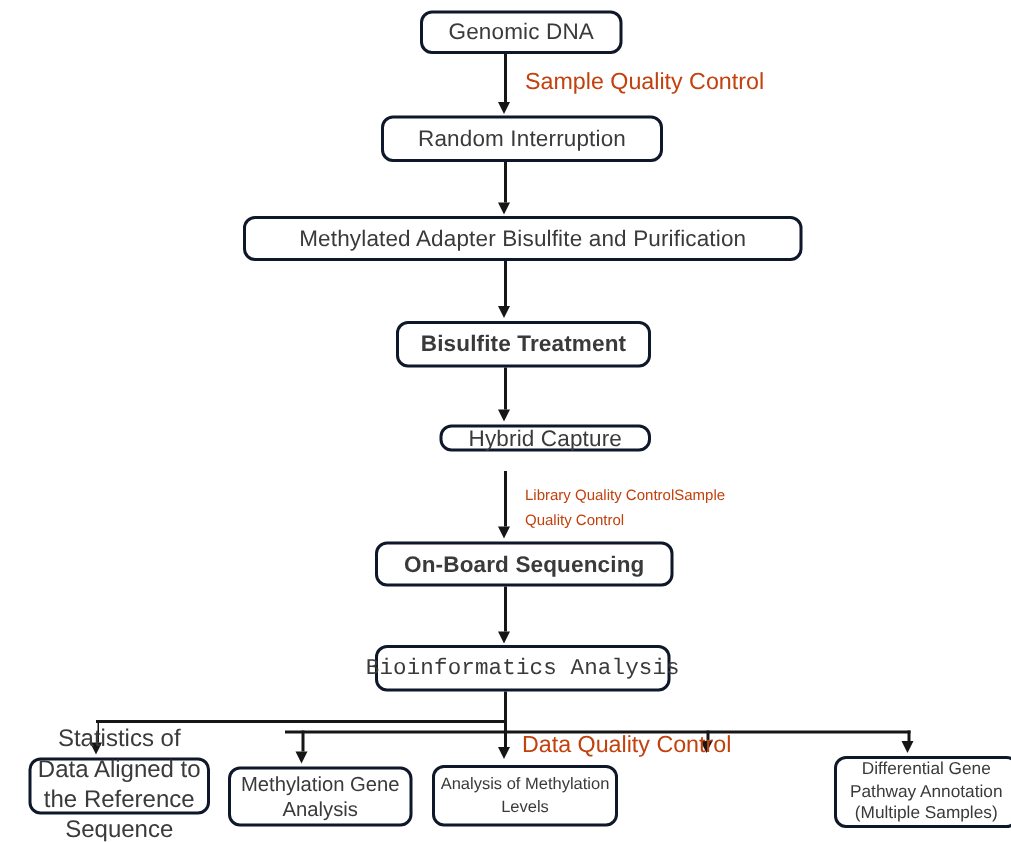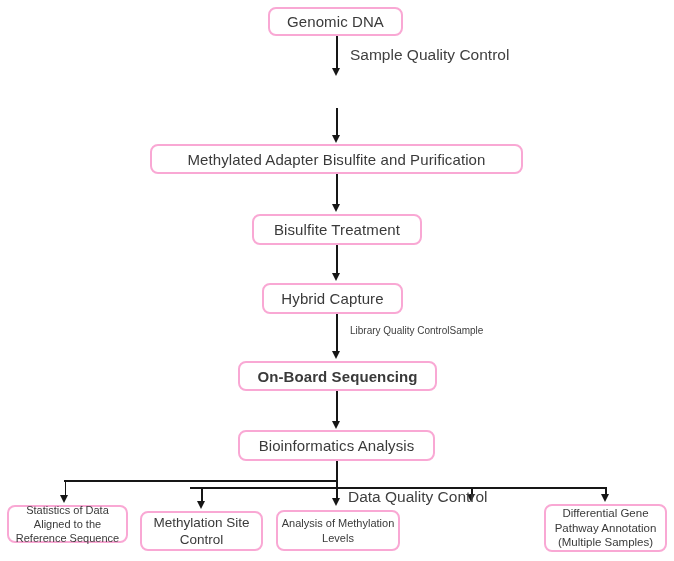--- a/index.html
+++ b/index.html
@@ -1,57 +1,59 @@
 <!DOCTYPE html>
 <html><head>
 <meta charset="utf-8">
 <style>
   html,body{margin:0;padding:0;background:#ffffff;}
   body{font-family:"Liberation Sans","DejaVu Sans",sans-serif;color:#3a3a3a;}
   .canvas{position:relative;width:674px;height:561px;background:#fff;overflow:hidden;}
   .node{
     position:absolute;
     box-sizing:border-box;
-    border:2px solid #f9a8d4;
+    border:2px solid #0f172a;
     border-radius:8px;
     background:#fff;
     display:flex;align-items:center;justify-content:center;
     text-align:center;
     color:#3a3a3a;
     z-index:2;
+    margin-left:12px;
   }
   .flow-node{font-size:15px;white-space:nowrap;letter-spacing:.1px;}
   .out-node{line-height:1.28;padding:2px 3px;}
   .vline{position:absolute;width:1.5px;background:#161616;z-index:1;}
   .hline{position:absolute;background:#161616;z-index:1;}
   .ah{
     position:absolute;width:0;height:0;z-index:1;
     border-left:4.5px solid transparent;
     border-right:4.5px solid transparent;
     border-top:8px solid #161616;
   }
-  .edge-label{position:absolute;color:#404040;white-space:nowrap;z-index:3;}
+  .edge-label{position:absolute;color:#c2410c;white-space:nowrap;z-index:3;}
 </style>
 </head>
 <body>
 
 <div class="canvas">
 
   <div class="node flow-node" style="left:268px;top:7px;width:135px;height:29px;">Genomic DNA</div>
 
+  <div class="node flow-node" style="left:242px;top:77px;width:188px;height:31px;">Random Interruption</div>
 
   <div class="node flow-node" style="left:150px;top:144px;width:373px;height:30px;">Methylated Adapter Bisulfite and Purification</div>
 
-  <div class="node flow-node" style="left:252px;top:214px;width:170px;height:31px;">Bisulfite Treatment</div>
+  <div class="node flow-node" style="left:252px;top:214px;width:170px;height:31px;font-weight:bold;">Bisulfite Treatment</div>
 
-  <div class="node flow-node" style="left:262px;top:283px;width:141px;height:31px;">Hybrid Capture</div>
+  <div class="node flow-node" style="left:281px;top:283px;width:141px;height:18px;">Hybrid Capture</div>
 
   <div class="node flow-node" style="left:238px;top:361px;width:199px;height:30px;font-weight:bold;">On-Board Sequencing</div>
 
-  <div class="node flow-node" style="left:238px;top:430px;width:197px;height:31px;">Bioinformatics Analysis</div>
+  <div class="node flow-node" style="left:238px;top:430px;width:197px;height:31px;font-family:Liberation Mono, monospace;">Bioinformatics Analysis</div>
 
   <div class="vline" style="left:336px;top:35px;height:33px;"></div>
   <div class="ah" style="left:332px;top:68px;"></div>
 
   <div class="vline" style="left:336px;top:108px;height:27px;"></div>
   <div class="ah" style="left:332px;top:135px;"></div>
 
   <div class="vline" style="left:336px;top:174px;height:30px;"></div>
   <div class="ah" style="left:332px;top:204px;"></div>
 
@@ -64,41 +66,42 @@
   <div class="vline" style="left:336px;top:391px;height:30px;"></div>
   <div class="ah" style="left:332px;top:421px;"></div>
 
   <div class="vline" style="left:336px;top:461px;height:37px;"></div>
   <div class="ah" style="left:332px;top:498px;"></div>
 
   <div class="edge-label" style="left:350px;top:46px;font-size:15.5px;">Sample Quality Control</div>
 
   <div class="edge-label" style="left:350px;top:322px;font-size:10px;line-height:17px;">
     <div>Library Quality ControlSample</div>
+    <div>Quality Control</div>
   </div>
 
   <div class="edge-label" style="left:348px;top:488px;font-size:15.5px;">Data Quality Control</div>
 
   <div class="hline" style="left:64px;top:480px;width:274px;height:1.5px;"></div>
   <div class="hline" style="left:190px;top:486.5px;width:417px;height:2.5px;"></div>
 
   <div class="vline" style="left:64.5px;top:480px;height:15px;"></div>
   <div class="ah" style="left:60px;top:495px;"></div>
 
   <div class="vline" style="left:201px;top:487px;height:14px;"></div>
   <div class="ah" style="left:197px;top:501px;"></div>
 
   <div class="vline" style="left:471px;top:487px;height:7px;"></div>
   <div class="ah" style="left:467px;top:494px;"></div>
 
   <div class="vline" style="left:605px;top:487px;height:7px;"></div>
   <div class="ah" style="left:601px;top:494px;"></div>
 
-  <div class="node out-node" style="left:7px;top:505px;width:121px;height:38px;font-size:11px;">Statistics of Data Aligned to the Reference Sequence</div>
+  <div class="node out-node" style="left:7px;top:505px;width:121px;height:38px;font-size:16px;">Statistics of Data Aligned to the Reference Sequence</div>
 
-  <div class="node out-node" style="left:140px;top:511px;width:123px;height:40px;font-size:13.5px;">Methylation Site Control</div>
+  <div class="node out-node" style="left:140px;top:511px;width:123px;height:40px;font-size:13.5px;">Methylation Gene Analysis</div>
 
   <div class="node out-node" style="left:276px;top:510px;width:124px;height:41px;font-size:11px;">Analysis of Methylation Levels</div>
 
 
   <div class="node out-node" style="left:544px;top:504px;width:123px;height:48px;font-size:11.5px;">Differential Gene Pathway Annotation (Multiple Samples)</div>
 
 </div>
 
 </body></html>

